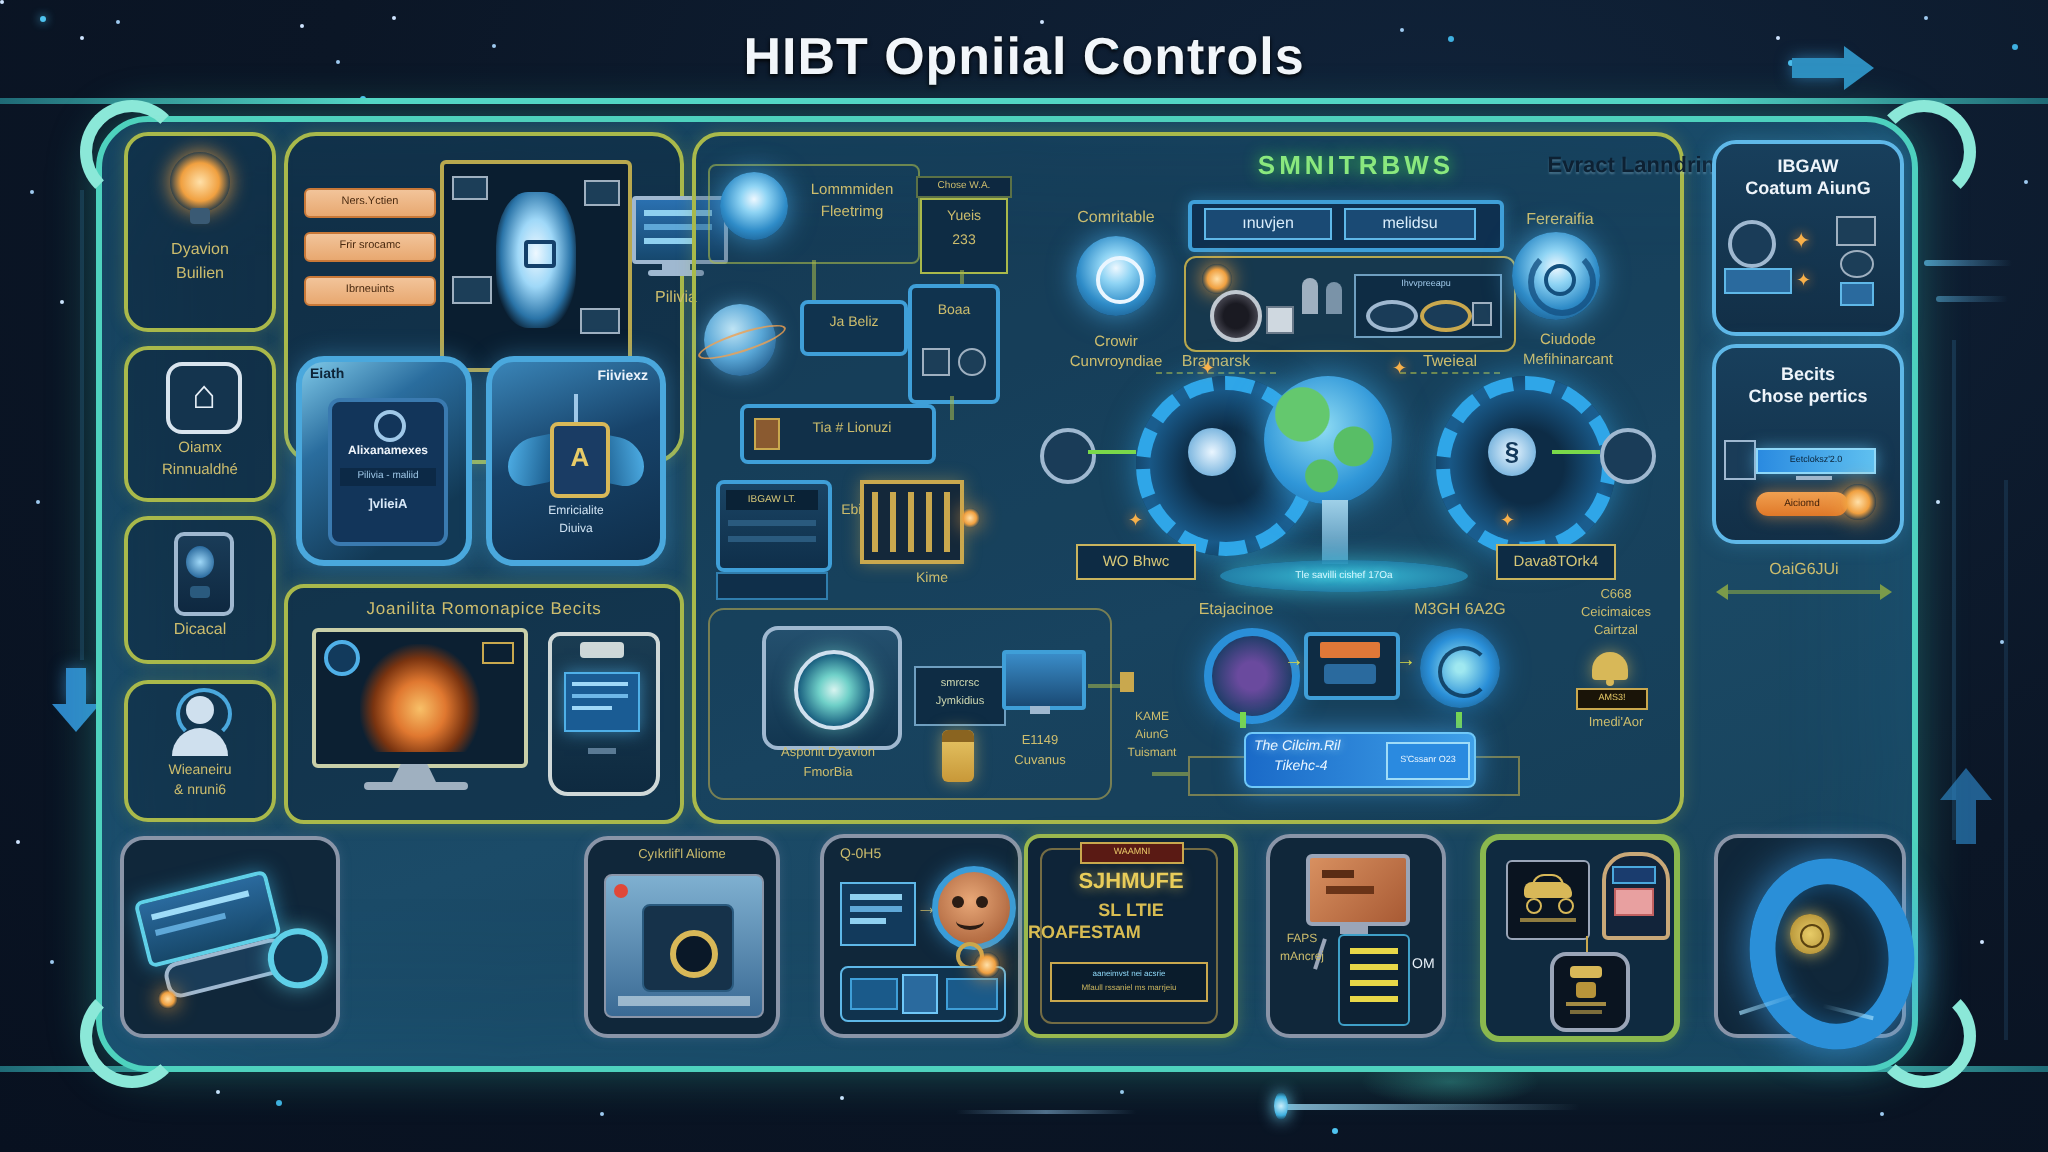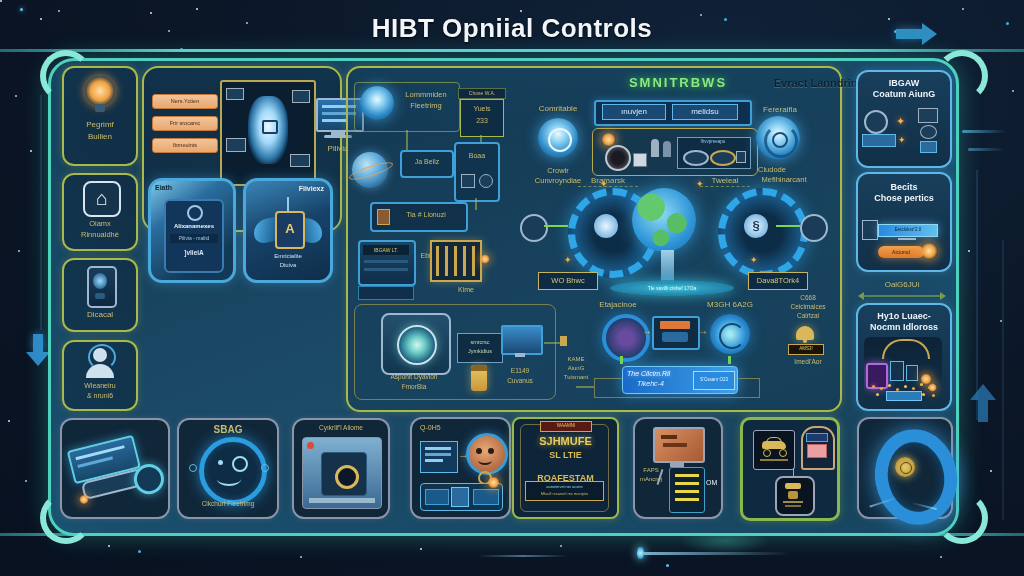--- a/index.html
+++ b/index.html
@@ -72,21 +72,21 @@
               background:linear-gradient(160deg,#153a54 0%,#1b4b68 55%,#174058 100%);
               box-shadow:0 0 24px rgba(60,210,190,.35), inset 0 0 80px rgba(30,120,160,.28)"></div>
   <div class="corner" style="left:40px;top:50px;border-top-color:#8be8d8;border-left-color:#8be8d8"></div>
   <div class="corner" style="left:936px;top:50px;border-top-color:#8be8d8;border-right-color:#8be8d8"></div>
   <div class="corner" style="left:40px;top:492px;border-bottom-color:#8be8d8;border-left-color:#8be8d8"></div>
   <div class="corner" style="left:936px;top:492px;border-bottom-color:#8be8d8;border-right-color:#8be8d8"></div>
 
   <div class="panel b-olive" style="left:62px;top:66px;width:72px;height:96px">
     <div class="glow-o" style="left:21px;top:8px;width:30px;height:30px"></div>
     <div class="abs" style="left:31px;top:36px;width:10px;height:8px;background:#3a5a74;border-radius:2px"></div>
-    <div class="t" style="left:0;top:52px;width:72px">Pegrimf</div>
+    <div class="t" style="left:0;top:52px;width:72px">Dyavion</div>
     <div class="t" style="left:0;top:64px;width:72px">Builien</div>
   </div>
 
   <div class="panel b-olive" style="left:62px;top:173px;width:72px;height:74px">
     <div class="abs" style="left:19px;top:6px;width:34px;height:32px;border:2px solid #d8e4ee;border-radius:8px;background:#14344e;color:#e8f0f8;font-size:20px;text-align:center;line-height:30px">⌂</div>
     <div class="t" style="left:0;top:44px;width:72px;font-size:7.5px">Oiamx</div>
     <div class="t" style="left:0;top:55px;width:72px;font-size:7.5px">Rinnualdhé</div>
   </div>
 
   <div class="panel b-olive" style="left:62px;top:258px;width:72px;height:70px">
@@ -147,20 +147,41 @@
     <div class="abs" style="left:41px;top:16px;width:2px;height:14px;background:#9fc8e8"></div>
     <div class="abs" style="left:8px;top:30px;width:68px;height:40px">
       <div class="abs" style="left:0;top:8px;width:22px;height:24px;background:linear-gradient(100deg,#4fb0e8,#1a5a8a);border-radius:12px 2px 2px 12px;transform:skewY(-12deg)"></div>
       <div class="abs" style="left:46px;top:8px;width:22px;height:24px;background:linear-gradient(-100deg,#4fb0e8,#1a5a8a);border-radius:2px 12px 12px 2px;transform:skewY(12deg)"></div>
       <div class="abs" style="left:21px;top:0;width:26px;height:34px;border:2px solid #d8b858;background:#1a3c64;border-radius:4px;color:#e8cc68;font-size:13px;font-weight:bold;text-align:center;line-height:32px">A</div>
     </div>
     <div class="t" style="left:0;top:72px;width:84px;font-size:6px;color:#cfe2f2">Emricialite</div>
     <div class="t" style="left:0;top:81px;width:84px;font-size:6px;color:#cfe2f2">Diuiva</div>
   </div>
 
+  <div class="panel b-olive" style="left:142px;top:292px;width:196px;height:116px;border-radius:10px">
+    <div class="t" style="left:0;top:5px;width:196px;font-size:8.5px;letter-spacing:.4px">Joanilita Romonapice Becits</div>
+    <div class="abs" style="left:12px;top:20px;width:104px;height:88px">
+      <div class="abs" style="left:0;top:0;width:104px;height:66px;border:2px solid #c9cfa8;border-radius:3px;background:#0c2032;overflow:hidden">
+        <div class="abs" style="left:22px;top:6px;width:60px;height:54px;background:radial-gradient(ellipse at 50% 60%,#f8c068 0%,#e07830 30%,#7a3410 55%,transparent 72%)"></div>
+        <div class="abs" style="left:4px;top:4px;width:14px;height:14px;border:2px solid #4fb0e8;border-radius:50%;background:#123a5c"></div>
+        <div class="abs" style="right:5px;top:5px;width:14px;height:9px;border:1px solid #c9a84e"></div>
+      </div>
+      <div class="abs" style="left:40px;top:68px;width:22px;height:9px;background:#9fb0c0;clip-path:polygon(20% 0,80% 0,100% 100%,0 100%)"></div>
+      <div class="abs" style="left:26px;top:77px;width:52px;height:4px;background:#9fb0c0;border-radius:2px"></div>
+    </div>
+    <div class="abs" style="left:130px;top:22px;width:52px;height:78px;border:2px solid #cfd8d8;border-radius:6px 6px 10px 10px;background:linear-gradient(#1a3c52,#0e2a40)">
+      <div class="abs" style="left:14px;top:3px;width:22px;height:8px;background:#cfd8d8;border-radius:2px"></div>
+      <div class="abs" style="left:6px;top:18px;width:36px;height:28px;background:#1a5c94;border:1px solid #4fb0e8;box-shadow:0 0 8px rgba(79,176,232,.6)">
+        <div class="abs" style="left:3px;top:4px;width:28px;height:2px;background:#9fd8f8"></div>
+        <div class="abs" style="left:3px;top:10px;width:28px;height:2px;background:#6fb8e8"></div>
+        <div class="abs" style="left:3px;top:16px;width:20px;height:2px;background:#9fd8f8"></div>
+      </div>
+      <div class="abs" style="left:18px;top:56px;width:14px;height:3px;background:#5a7a94"></div>
+    </div>
+  </div>
 
   <div class="panel b-olive" style="left:346px;top:66px;width:492px;height:342px;border-radius:14px;background:rgba(14,44,66,.25)">
 
     <div class="abs" style="left:6px;top:14px;width:104px;height:48px;border:1.5px solid rgba(169,185,75,.6);border-radius:4px"></div>
     <div class="orb" style="left:12px;top:18px;width:34px;height:34px"></div>
     <div class="t" style="left:48px;top:22px;width:60px;font-size:7.5px">Lommmiden</div>
     <div class="t" style="left:48px;top:33px;width:60px;font-size:7.5px">Fleetrimg</div>
     <div class="abs" style="left:110px;top:20px;width:46px;height:9px;background:#0d2840;border:1px solid rgba(169,185,75,.5);color:#cdbd6d;font-size:5px;text-align:center;line-height:8px">Chose W.A.</div>
     <div class="abs" style="left:112px;top:31px;width:42px;height:36px;border:1.5px solid #a9b94b;background:#0e2c44">
       <div class="t" style="left:0;top:5px;width:42px;font-size:7px">Yueis</div>
@@ -251,21 +272,21 @@
       <div class="abs" style="left:10px;top:10px;width:20px;height:20px;border:2px solid #eaf6ff;border-radius:50%"></div>
     </div>
     <div class="t" style="left:176px;top:98px;width:68px;font-size:7.5px">Crowir</div>
     <div class="t" style="left:176px;top:108px;width:68px;font-size:7.5px">Cunvroyndiae</div>
 
     <div class="t" style="left:404px;top:37px;width:56px;font-size:8px">Fereraifia</div>
     <div class="orb" style="left:408px;top:48px;width:44px;height:44px">
       <div class="abs" style="left:8px;top:8px;width:28px;height:28px;border:3px solid rgba(20,80,130,.8);border-top-color:transparent;border-radius:50%"></div>
       <div class="abs" style="left:16px;top:16px;width:12px;height:12px;border:2px solid #14507e;border-radius:50%"></div>
     </div>
-    <div class="t" style="left:388px;top:97px;width:72px;font-size:7.5px">Ciudode</div>
+    <div class="t" style="left:400px;top:97px;width:72px;font-size:7.5px">Ciudode</div>
     <div class="t" style="left:400px;top:107px;width:72px;font-size:7.5px">Mefihinarcant</div>
 
     <div class="t" style="left:230px;top:108px;width:60px;font-size:8px;border-bottom:1px dashed rgba(169,185,75,.6)">Bramarsk</div>
     <div class="t" style="left:352px;top:108px;width:50px;font-size:8px;border-bottom:1px dashed rgba(169,185,75,.6)">Tweieal</div>
 
     <div class="gear" style="left:220px;top:120px;width:76px;height:76px">
       <div class="abs" style="left:19px;top:19px;width:24px;height:24px;border-radius:50%;background:radial-gradient(circle,#eaf6ff,#7fb8e0 70%)"></div>
     </div>
     <div class="gear" style="left:370px;top:120px;width:76px;height:76px">
       <div class="abs" style="left:19px;top:19px;width:24px;height:24px;border-radius:50%;background:radial-gradient(circle,#eaf6ff,#7fb8e0 70%);color:#143a5c;font-size:13px;font-weight:bold;text-align:center;line-height:24px">§</div>
@@ -340,58 +361,33 @@
     <div class="abs" style="left:40px;top:64px;width:18px;height:2px;background:#9fb8d0"></div>
     <div class="abs" style="left:20px;top:72px;width:46px;height:12px;background:linear-gradient(#f0a050,#e07828);border-radius:6px;color:#3a1c08;font-size:5px;text-align:center;line-height:12px;box-shadow:0 0 8px rgba(240,160,80,.6)">Aiciomd</div>
     <div class="glow-o" style="left:62px;top:68px;width:18px;height:18px"></div>
   </div>
 
   <div class="t" style="left:856px;top:280px;width:92px;font-size:8px">OaiG6JUi</div>
   <div class="abs" style="left:862px;top:295px;width:80px;height:1.5px;background:rgba(122,154,74,.7)"></div>
   <div class="abs" style="left:858px;top:292px;width:0;height:0;border-top:4px solid transparent;border-bottom:4px solid transparent;border-right:6px solid #7a9a4a"></div>
   <div class="abs" style="left:940px;top:292px;width:0;height:0;border-top:4px solid transparent;border-bottom:4px solid transparent;border-left:6px solid #7a9a4a"></div>
 
-  <div class="panel b-bluelt" style="left:856px;top:303px;width:92px;height:104px">
-    <div class="tw" style="left:0;top:6px;width:92px;font-size:9px">Hy1o Luaec-</div>
-    <div class="tw" style="left:0;top:17px;width:92px;font-size:9px">Nocmn Idloross</div>
-    <div class="abs" style="left:6px;top:32px;width:78px;height:64px;background:linear-gradient(#0d2236,#123048);border-radius:6px;overflow:hidden">
-      <div class="abs" style="left:18px;top:2px;width:44px;height:18px;border:2px solid #c9a84e;border-bottom:none;border-radius:22px 22px 0 0"></div>
-      <div class="abs" style="left:2px;top:26px;width:18px;height:22px;border:2px solid #b06ae0;background:#3a1a5e;border-radius:3px;box-shadow:0 0 8px rgba(176,106,224,.7)"></div>
-      <div class="abs" style="left:26px;top:24px;width:12px;height:18px;border:1px solid #5fb8e8;background:#16324a"></div>
-      <div class="abs" style="left:42px;top:28px;width:10px;height:14px;border:1px solid #5fb8e8;background:#16324a"></div>
-      <div class="abs" style="left:8px;top:48px;width:3px;height:3px;border-radius:50%;background:#f0a040;box-shadow:0 0 4px #f0a040,8px 2px #f0a040,16px -1px #f8c060,24px 3px #f0a040,32px 0 #f8c060,40px 2px #f0a040,48px -2px #f8c060,56px 1px #f0a040,4px 8px #f8c060,14px 9px #f0a040,26px 8px #f8c060,38px 10px #f0a040,50px 8px #f8c060,60px 9px #f0a040"></div>
-      <div class="glow-o" style="left:56px;top:36px;width:12px;height:12px"></div>
-      <div class="glow-o" style="left:64px;top:46px;width:9px;height:9px"></div>
-      <div class="abs" style="left:22px;top:54px;width:34px;height:8px;background:#2a7ab8;border:1px solid #6fc8f8"></div>
-    </div>
-  </div>
 
   <div class="panel b-gray" style="left:60px;top:418px;width:106px;height:97px">
     <div class="abs" style="left:10px;top:14px;width:86px;height:66px;transform:rotate(-14deg)">
       <div class="abs" style="left:0;top:6px;width:64px;height:30px;border:2px solid #5fd0e8;background:linear-gradient(#2a6a9e,#17486a);box-shadow:0 0 10px rgba(63,176,224,.6);border-radius:4px">
         <div class="abs" style="left:5px;top:6px;width:50px;height:3px;background:#9fdcf8"></div>
         <div class="abs" style="left:5px;top:14px;width:36px;height:3px;background:#5fa8d8"></div>
       </div>
       <div class="abs" style="left:6px;top:40px;width:58px;height:14px;border:2px solid #9fb8d0;background:#1a3c58;border-radius:7px"></div>
       <div class="abs" style="left:58px;top:38px;width:24px;height:24px;border:3px solid #5fd0e8;background:#123a56;border-radius:50%;box-shadow:0 0 10px rgba(95,208,232,.6)"></div>
       <div class="glow-o" style="left:0;top:52px;width:10px;height:10px"></div>
     </div>
   </div>
 
-  <div class="panel b-gray" style="left:177px;top:418px;width:98px;height:97px">
-    <div class="t" style="left:0;top:4px;width:98px;font-size:10px;font-weight:bold">SBAG</div>
-    <div class="abs" style="left:20px;top:17px;width:58px;height:58px;border-radius:50%;border:5px solid #2a9ce0;background:radial-gradient(circle,#0e2c44 55%,#1a5a8a 100%);box-shadow:0 0 14px rgba(42,156,224,.7)">
-      <div class="abs" style="left:14px;top:18px;width:5px;height:5px;border-radius:50%;background:#9fdcf8"></div>
-      <div class="abs" style="left:28px;top:14px;width:12px;height:12px;border:2px solid #9fdcf8;border-radius:50%"></div>
-      <div class="abs" style="left:13px;top:30px;width:24px;height:12px;border-bottom:2px solid #9fdcf8;border-radius:50%"></div>
-    </div>
-    <div class="abs" style="left:10px;top:44px;width:6px;height:6px;border:1px solid #5fb8e8;border-radius:50%"></div>
-    <div class="abs" style="left:82px;top:44px;width:6px;height:6px;border:1px solid #5fb8e8;border-radius:50%"></div>
-    <div class="t" style="left:0;top:80px;width:98px;font-size:6.5px">Cikchurt Fleetrimg</div>
-  </div>
 
   <div class="panel b-gray" style="left:292px;top:418px;width:94px;height:97px">
     <div class="t" style="left:0;top:4px;width:94px;font-size:6.5px">Cyıkrlif'l Aliome</div>
     <div class="abs" style="left:8px;top:17px;width:78px;height:70px;background:linear-gradient(#7fb0d0,#3a6a94);border:1px solid #8a95a8;border-radius:4px">
       <div class="abs" style="left:4px;top:4px;width:7px;height:7px;border-radius:50%;background:#e04838"></div>
       <div class="abs" style="left:18px;top:14px;width:44px;height:42px;background:#16324a;border:1px solid #2a5a7e;border-radius:4px">
         <div class="abs" style="left:13px;top:12px;width:18px;height:18px;border:3px solid #d8b858;border-radius:50%;background:#0a1828"></div>
       </div>
       <div class="abs" style="left:6px;top:60px;width:66px;height:5px;background:rgba(216,232,240,.6)"></div>
     </div>
@@ -417,21 +413,21 @@
       <div class="abs" style="left:52px;top:5px;width:24px;height:14px;background:#1a5a8a;border:1px solid #3f9fd8"></div>
       <div class="glow-o" style="left:66px;top:-8px;width:13px;height:13px"></div>
     </div>
   </div>
 
   <div class="abs" style="left:512px;top:417px;width:103px;height:98px;border:2px solid #9ab84e;border-radius:8px;background:#0e2438;box-shadow:0 0 8px rgba(154,184,78,.35)">
     <div class="abs" style="left:6px;top:5px;width:87px;height:86px;border:1.5px solid rgba(201,168,78,.55);border-radius:6px"></div>
     <div class="abs" style="left:26px;top:2px;width:50px;height:9px;background:#5a1a14;border:1px solid #c9a84e;color:#e8c868;font-size:4.5px;text-align:center;line-height:8px">WAAMNI</div>
     <div class="abs" style="left:0;top:16px;width:103px;text-align:center;font-size:11px;font-weight:bold;color:#e8cc5a;text-shadow:0 0 6px rgba(232,204,90,.7)">SJHMUFE</div>
     <div class="abs" style="left:0;top:31px;width:103px;text-align:center;font-size:9px;font-weight:bold;color:#d8bc52">SL LTIE</div>
-    <div class="abs" style="left:0;top:54px;width:103px;text-align:center;font-size:9px;font-weight:bold;color:#d8bc52">ROAFESTAM</div>
+    <div class="abs" style="left:0;top:42px;width:103px;text-align:left;font-size:9px;font-weight:bold;color:#d8bc52">ROAFESTAM</div>
     <div class="abs" style="left:11px;top:62px;width:77px;height:18px;border:1.5px solid #c9a84e;background:#0a1c2c">
       <div class="abs" style="left:2px;top:2px;width:73px;color:#8fd8f8;font-size:4px;text-align:center;overflow:hidden;white-space:nowrap">aaneimvst nei acsrie</div>
       <div class="abs" style="left:2px;top:9px;width:73px;color:#c9b45e;font-size:4px;text-align:center;overflow:hidden;white-space:nowrap">Mfaull rssaniel ms marrjeiu</div>
     </div>
   </div>
 
   <div class="panel b-gray" style="left:633px;top:417px;width:86px;height:98px">
     <div class="abs" style="left:18px;top:8px;width:48px;height:42px">
       <div class="abs" style="left:0;top:0;width:48px;height:32px;border:2px solid #9aa5b8;border-radius:3px;background:linear-gradient(135deg,#d89060,#a85a34)">
         <div class="abs" style="left:6px;top:6px;width:16px;height:4px;background:#5a2c14"></div>

